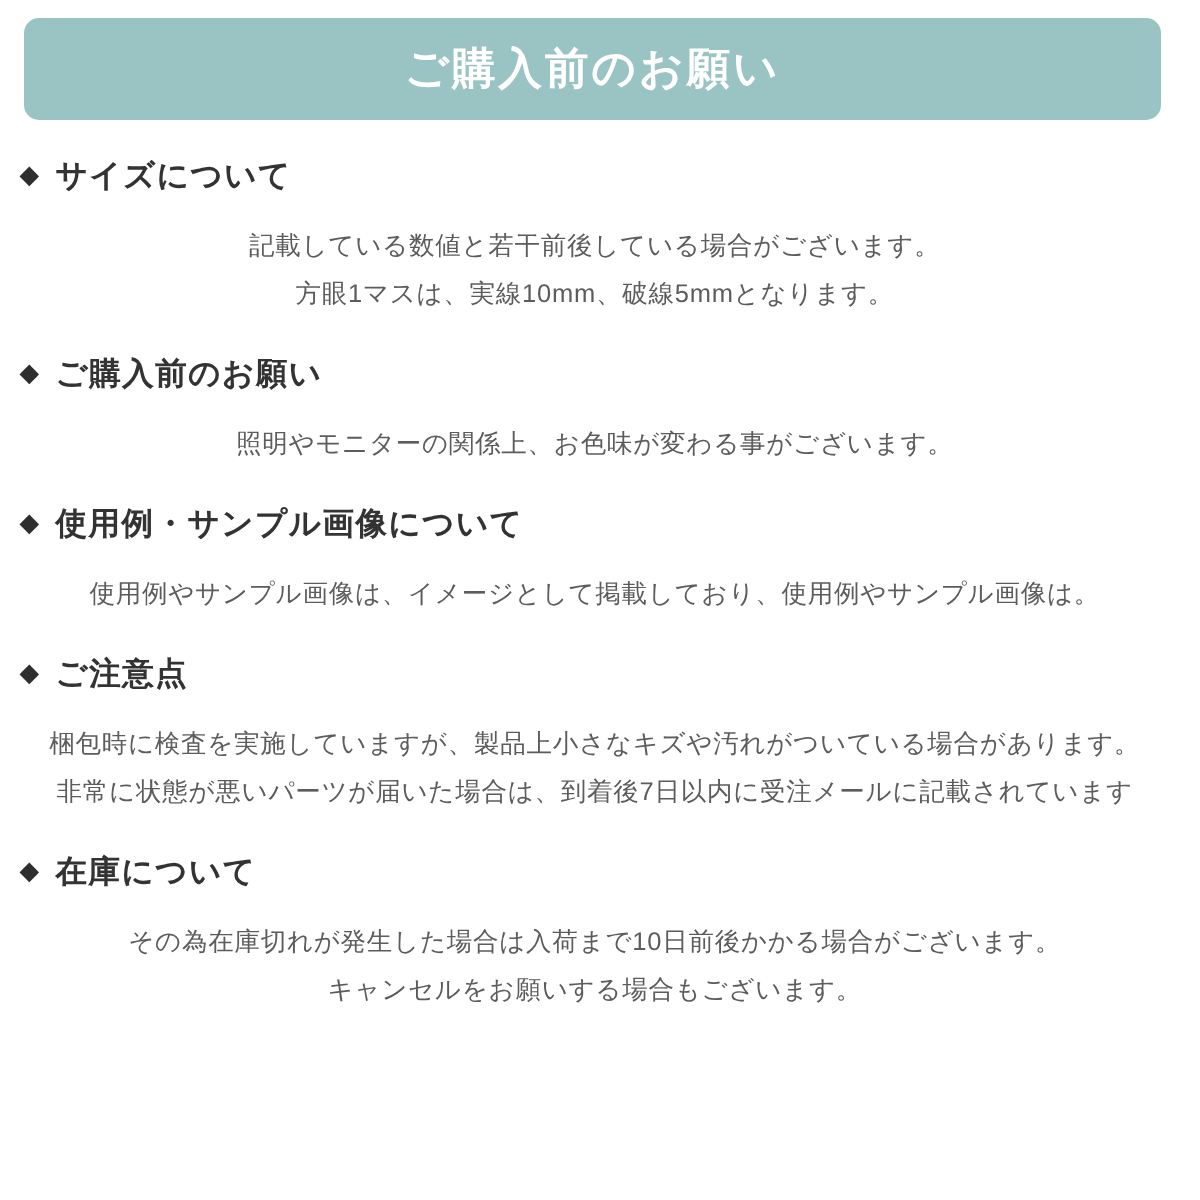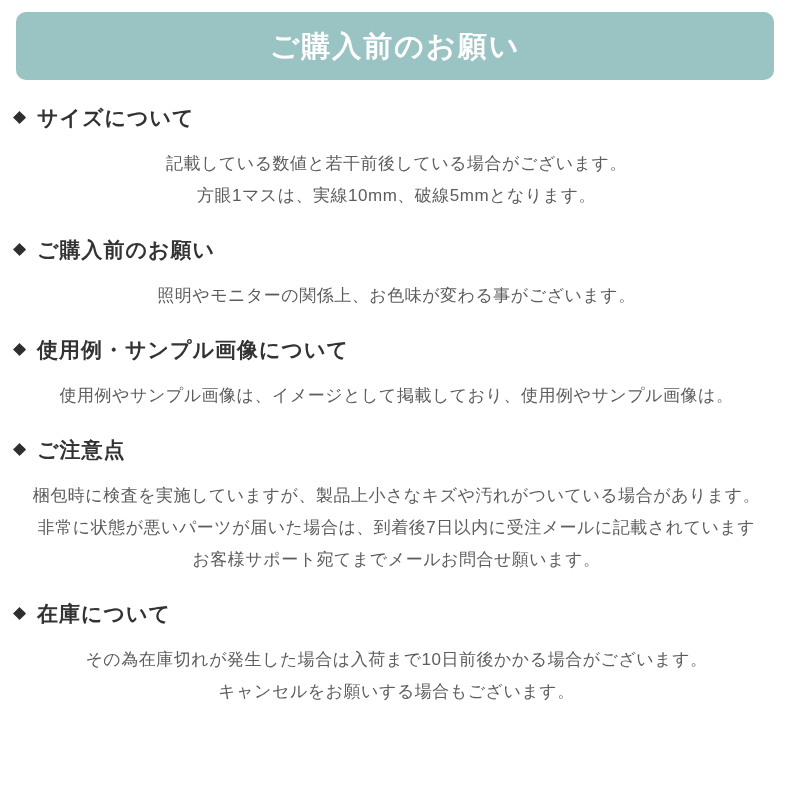--- a/index.html
+++ b/index.html
@@ -103,21 +103,20 @@
   </section>
 
   <section>
     <h2 class="section-heading">
       <span class="bullet">◆</span>
       <span>ご注意点</span>
     </h2>
     <div class="section-body">
       <p>梱包時に検査を実施していますが、製品上小さなキズや汚れがついている場合があります。</p>
       <p>非常に状態が悪いパーツが届いた場合は、到着後7日以内に受注メールに記載されています</p>
-      <p>お客様サポート宛てまでメールお問合せ願います。</p>
     </div>
   </section>
 
   <section>
     <h2 class="section-heading">
       <span class="bullet">◆</span>
       <span>在庫について</span>
     </h2>
     <div class="section-body">
       <p>その為在庫切れが発生した場合は入荷まで10日前後かかる場合がございます。</p>

